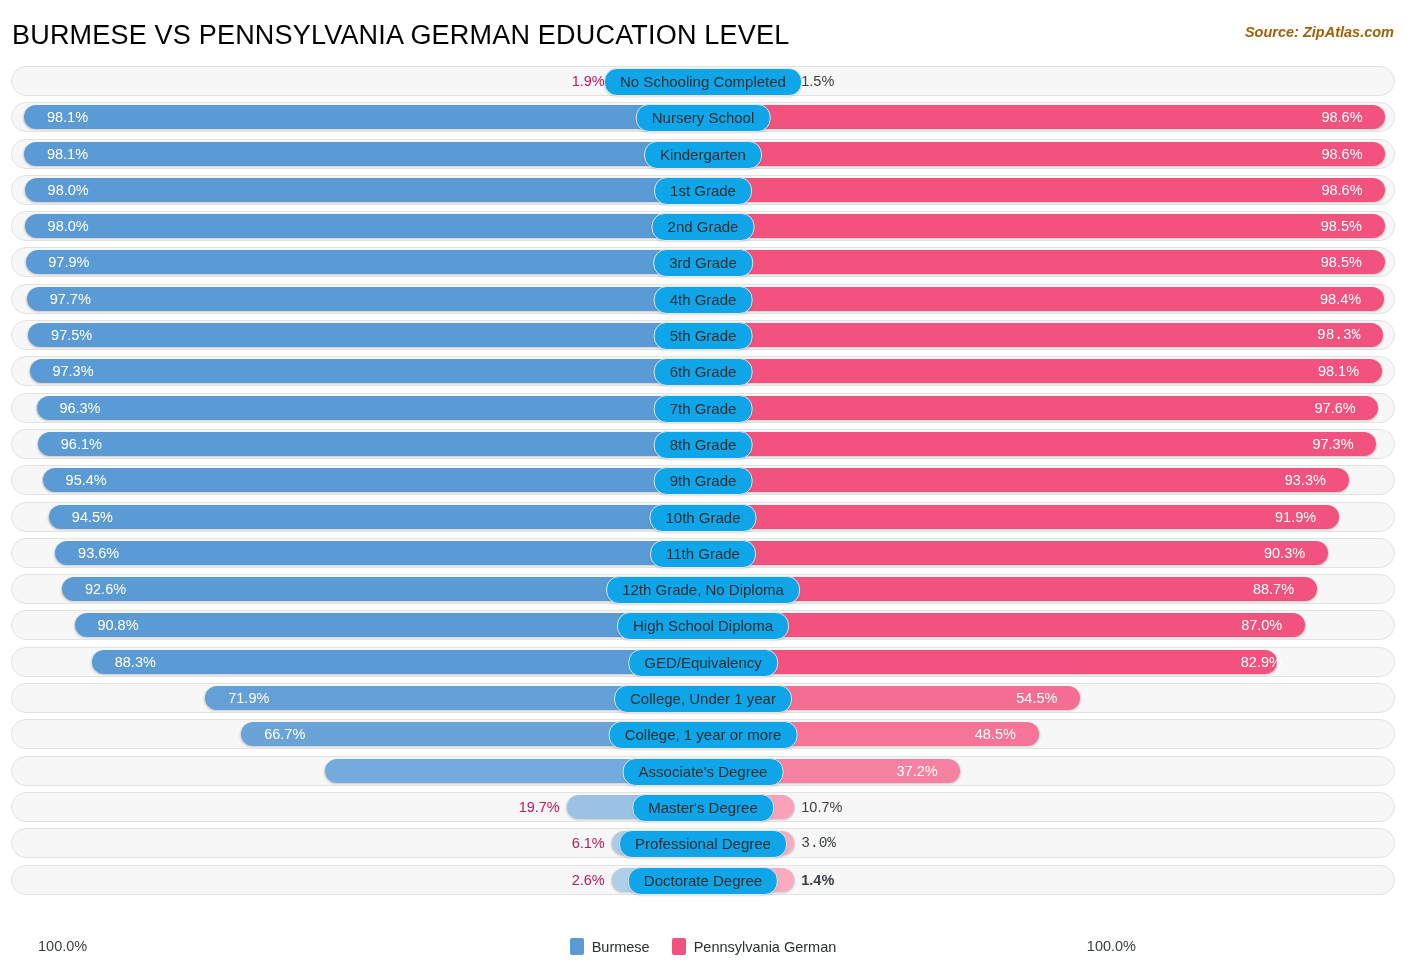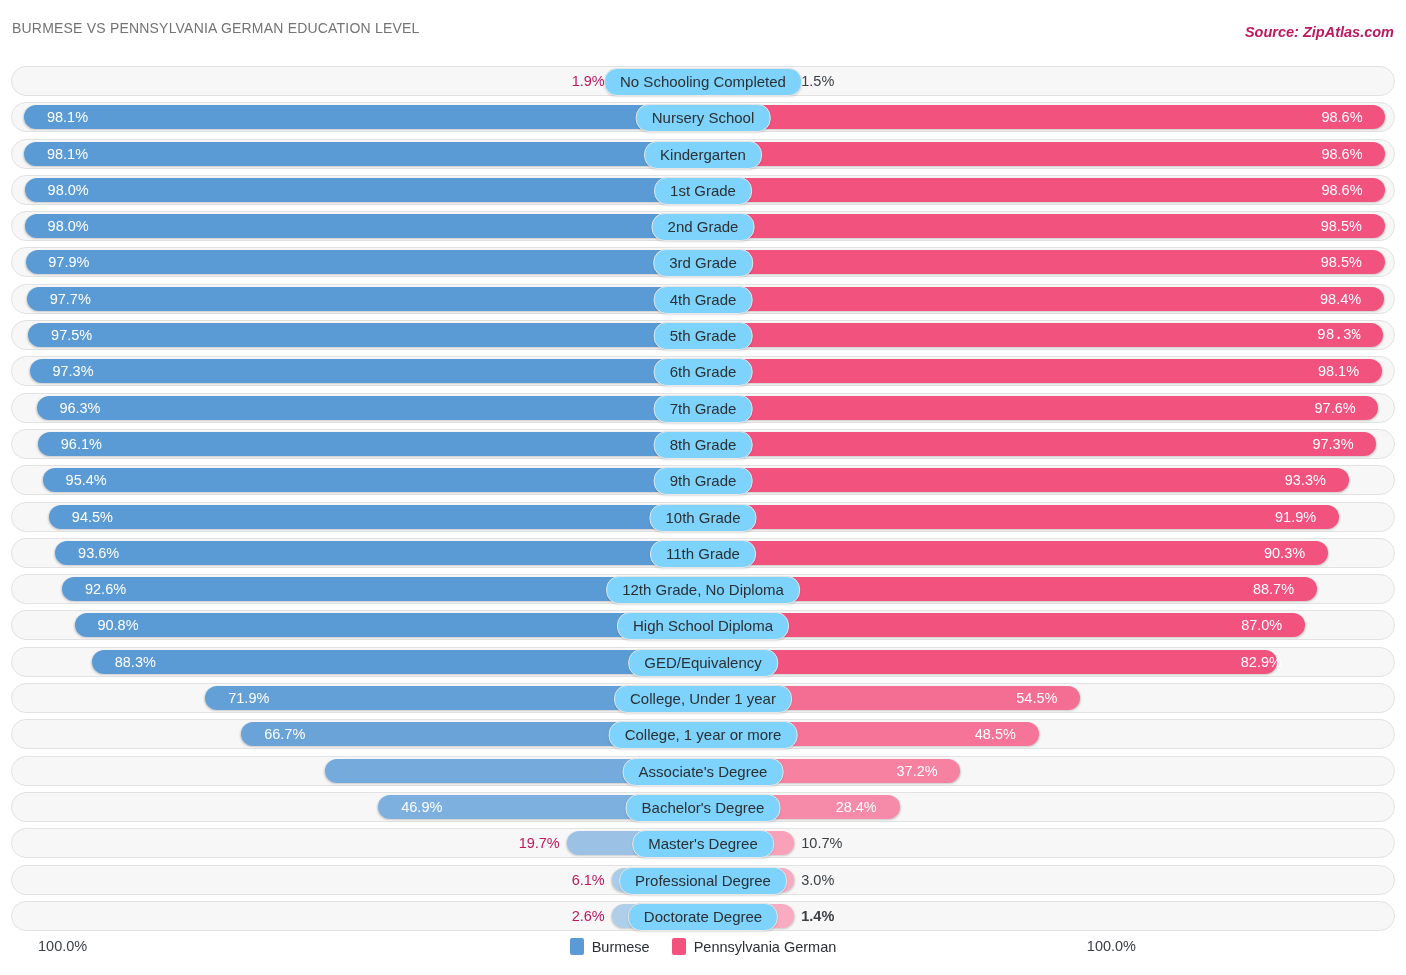--- a/index.html
+++ b/index.html
@@ -7,28 +7,28 @@
     width:1406px;height:975px;
     background:#ffffff;
     font-family:"Liberation Sans", sans-serif;
     color:#2e3436;
     overflow:hidden;
   }
   .page{position:relative;width:1406px;height:975px;}
 
   .title{
     position:absolute;left:12px;top:20px;
-    font-size:14px;letter-spacing:.2px;
-    color:#737373;font-weight:400;
+    font-size:27px;letter-spacing:.2px;
+    color:#000000;font-weight:400;
     white-space:nowrap;
   }
   .source{
     position:absolute;right:12px;top:24px;
     font-size:14.5px;font-style:italic;font-weight:bold;
-    color:#be185d;white-space:nowrap;
+    color:#a16207;white-space:nowrap;
   }
 
   .plot{
     position:absolute;left:11px;top:66px;
     width:1384px;height:870px;
   }
 
   .row{
     position:relative;
     height:30px;
@@ -65,21 +65,21 @@
   }
   .val.inL{color:#ffffff;}
   .val.inR{color:#ffffff;}
   .val.outL{color:#be185d;}
   .val.outR{color:#3a3f44;}
 
   .catlabel{
     position:absolute;left:50%;top:2px;
     transform:translateX(-50%);
     height:26px;line-height:26px;
-    background:#7dd3fc;
+    background:#0ea5e9;
     border:1px solid #e6e6e6;
     border-radius:13px;
     padding:0 15px;
     font-size:15px;color:#2b3034;
     white-space:nowrap;
     box-shadow:0 1px 2px rgba(0,0,0,.13);
     z-index:5;
   }
 
   .footer{
@@ -304,44 +304,34 @@
           <div class="bar left" style="width: 27.3%; background: rgb(117, 171, 220);"></div>
           <div class="bar right" style="width: 18.6%; background: rgb(246, 129, 161);"></div>
           <div class="val inL" style="right: 76.45%; transform: translateX(100%); padding-left: 11px; margin-top: 21px;">54.6%</div>
           <div class="val inR" style="left: 67.75%; transform: translateX(-100%); padding-right: 11px;">37.2%</div>
         </div>
         <div class="catlabel">Associate's Degree</div>
       </div>
       <div class="row">
         <div class="track"></div>
         <div class="barwrap">
-          <div class="bar left" style="width: 23.45%; background: rgb(125, 176, 222);"></div>
-          <div class="bar right" style="width: 14.2%; background: rgb(246, 139, 169);"></div>
-          <div class="val inL" style="right: 72.6%; transform: translateX(100%); padding-left: 11px;">46.9%</div>
-          <div class="val inR" style="left: 63.35%; transform: translateX(-100%); padding-right: 11px;">28.4%</div>
-        </div>
-        <div class="catlabel">Bachelor's Degree</div>
-      </div>
-      <div class="row">
-        <div class="track"></div>
-        <div class="barwrap">
           <div class="bar left" style="width: 9.85%; background: rgb(155, 194, 229);"></div>
           <div class="bar right" style="width: 6.6%; background: rgb(248, 161, 185);"></div>
           <div class="val outL" style="right: 60.35%;">19.7%</div>
           <div class="val outR" style="left: 57.1%;">10.7%</div>
         </div>
         <div class="catlabel">Master's Degree</div>
       </div>
       <div class="row">
         <div class="track"></div>
         <div class="barwrap">
           <div class="bar left" style="width: 6.6%; background: rgb(171, 204, 233);"></div>
           <div class="bar right" style="width: 6.6%; background: rgb(249, 170, 192);"></div>
           <div class="val outL" style="right: 57.1%;">6.1%</div>
-          <div class="val outR" style="left: 57.1%;">3.0%</div>
+          <div class="val outR" style="left: 57.1%; font-family: Liberation Mono, monospace;">3.0%</div>
         </div>
         <div class="catlabel">Professional Degree</div>
       </div>
       <div class="row">
         <div class="track"></div>
         <div class="barwrap">
           <div class="bar left" style="width: 6.6%; background: rgb(175, 206, 234);"></div>
           <div class="bar right" style="width: 6.6%; background: rgb(249, 172, 193);"></div>
           <div class="val outL" style="right: 57.1%;">2.6%</div>
           <div class="val outR" style="left: 57.1%; font-weight: bold;">1.4%</div>

